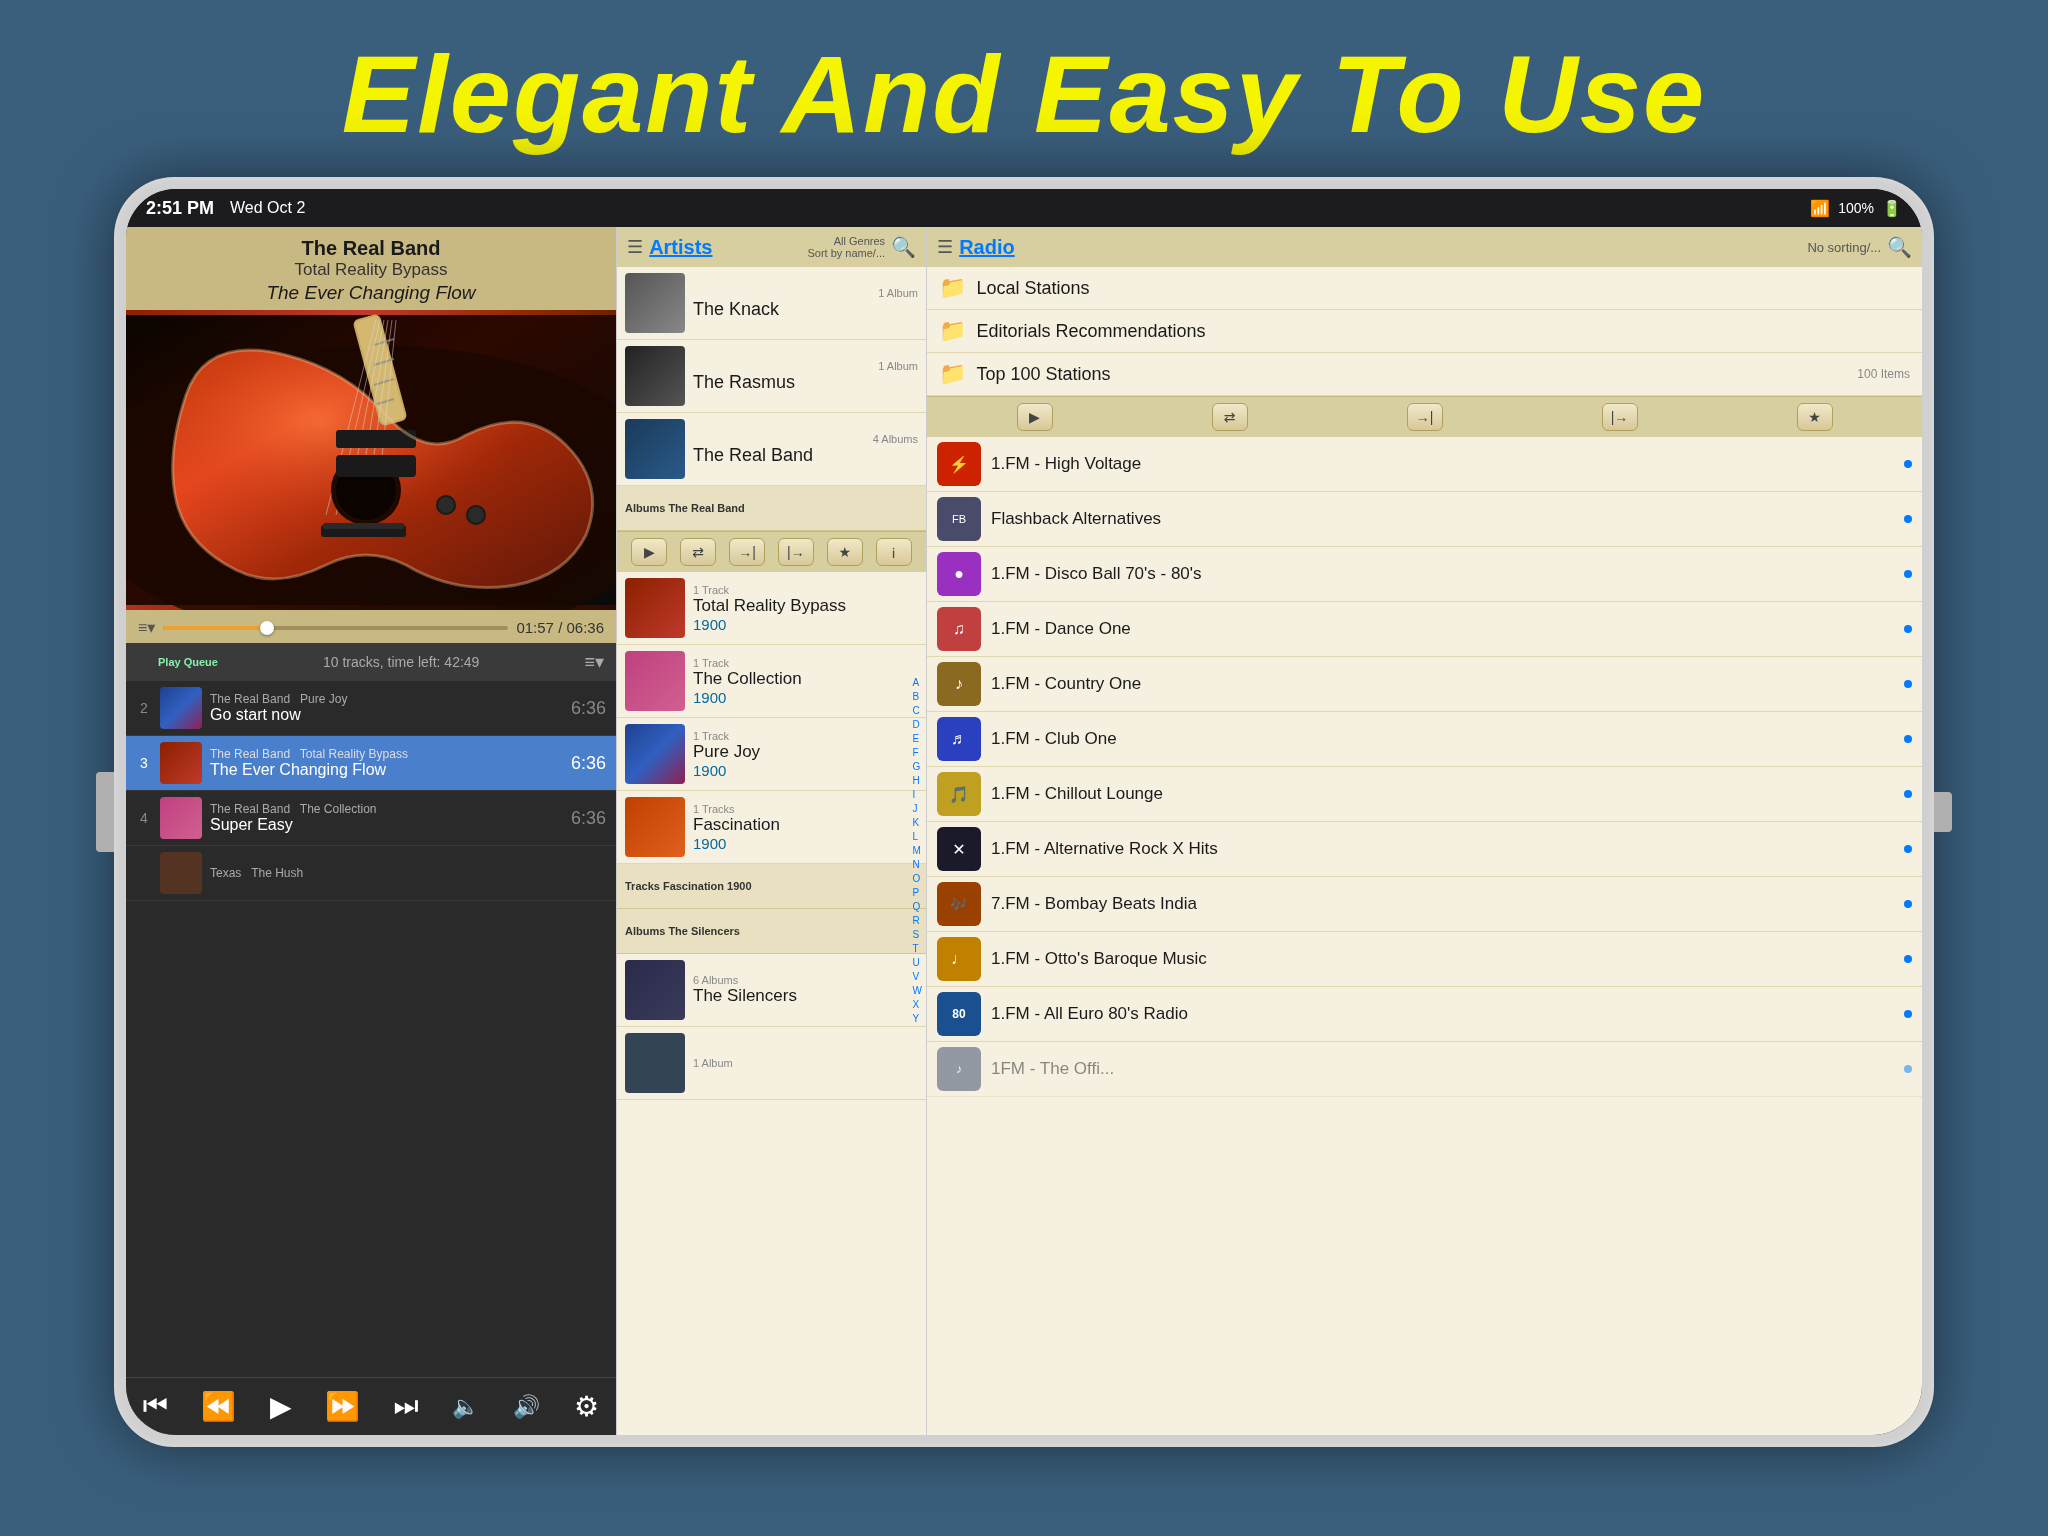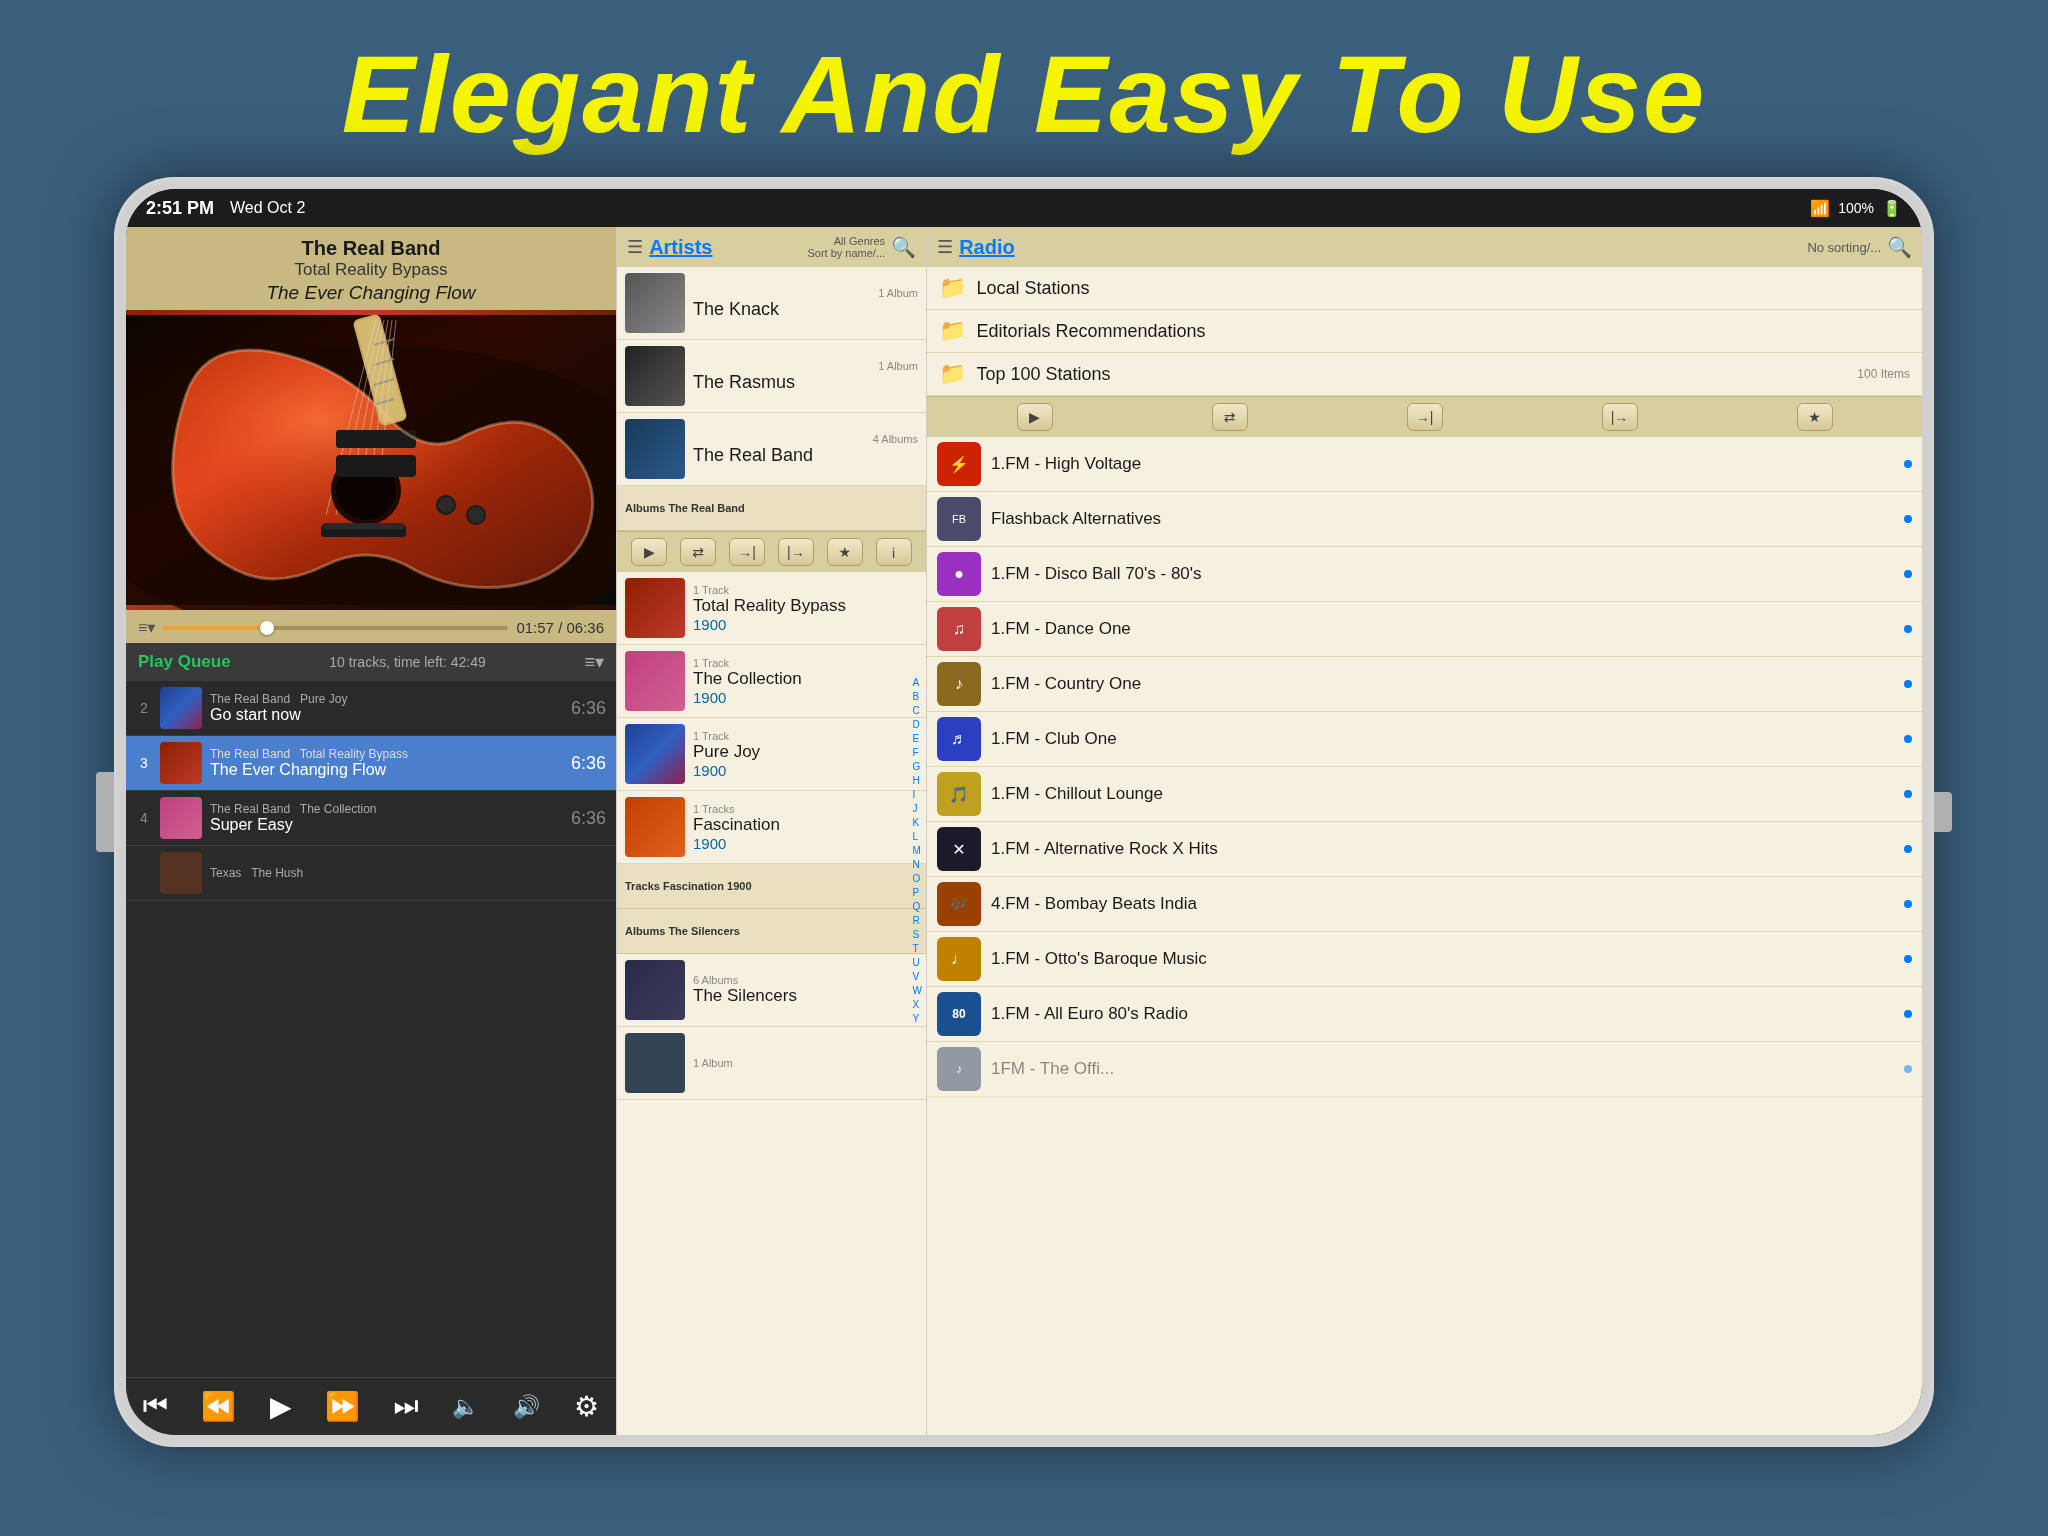--- a/index.html
+++ b/index.html
@@ -191,23 +191,24 @@
       overflow: hidden;
     }
     .queue-header {
       background: #3a3a3a;
       padding: 8px 12px;
       display: flex;
       justify-content: space-between;
       align-items: center;
     }
     .queue-title {
-      color: #22c55e;
-      font-size: 17px;
+      color: #86efac;
+      font-size: 11px;
       font-weight: bold;
+      margin-left: 20px;
     }
     .queue-info {
       color: #aaa;
       font-size: 14px;
     }
     .queue-menu { color: #aaa; font-size: 18px; }
     .queue-list {
       flex: 1;
       overflow-y: auto;
     }
@@ -911,21 +912,21 @@
               <span style="color:#fff;font-size:16px;">✕</span>
             </div>
             <span class="station-name">1.FM - Alternative Rock X Hits</span>
             <div class="station-dot"></div>
           </div>
 
           <div class="radio-station">
             <div class="station-logo logo-bombay">
               <span style="color:#fff;font-size:14px;">🎶</span>
             </div>
-            <span class="station-name">4.FM - Bombay Beats India</span>
+            <span class="station-name">7.FM - Bombay Beats India</span>
             <div class="station-dot"></div>
           </div>
 
           <div class="radio-station">
             <div class="station-logo logo-baroque">
               <span style="color:#fff;font-size:16px;">♩</span>
             </div>
             <span class="station-name">1.FM - Otto's Baroque Music</span>
             <div class="station-dot"></div>
           </div>

